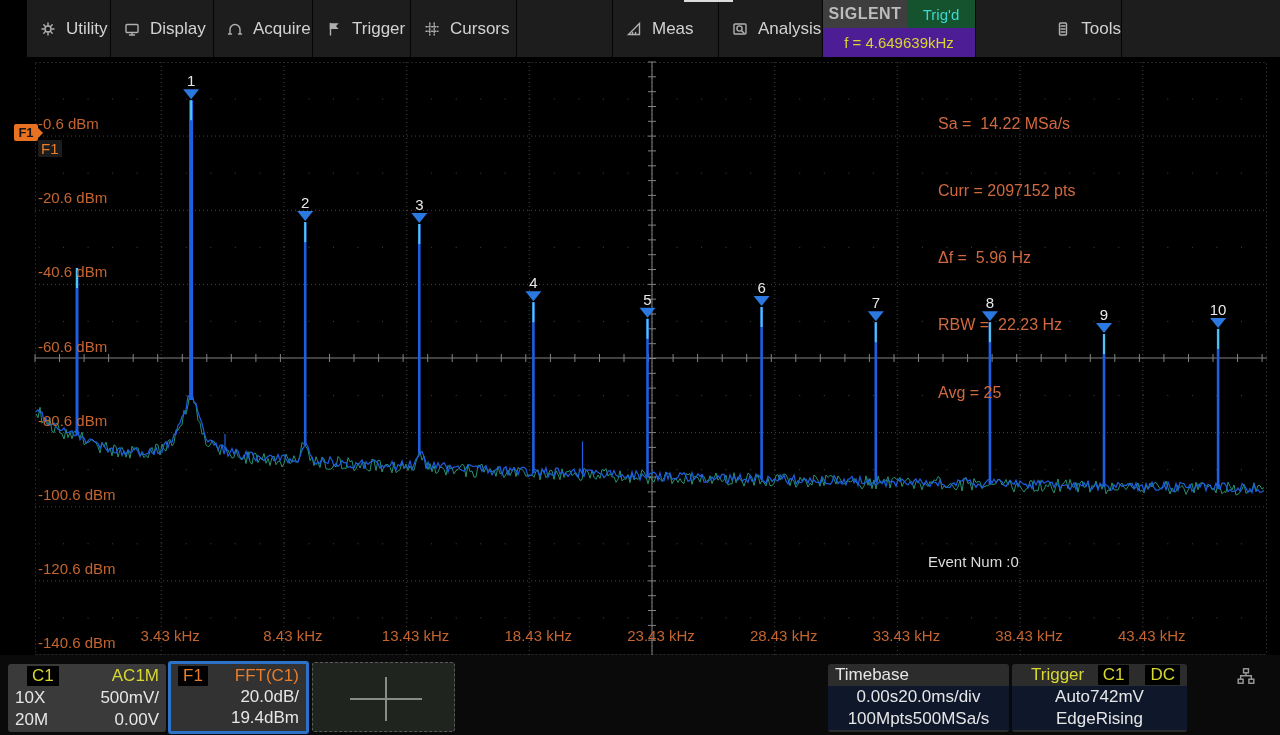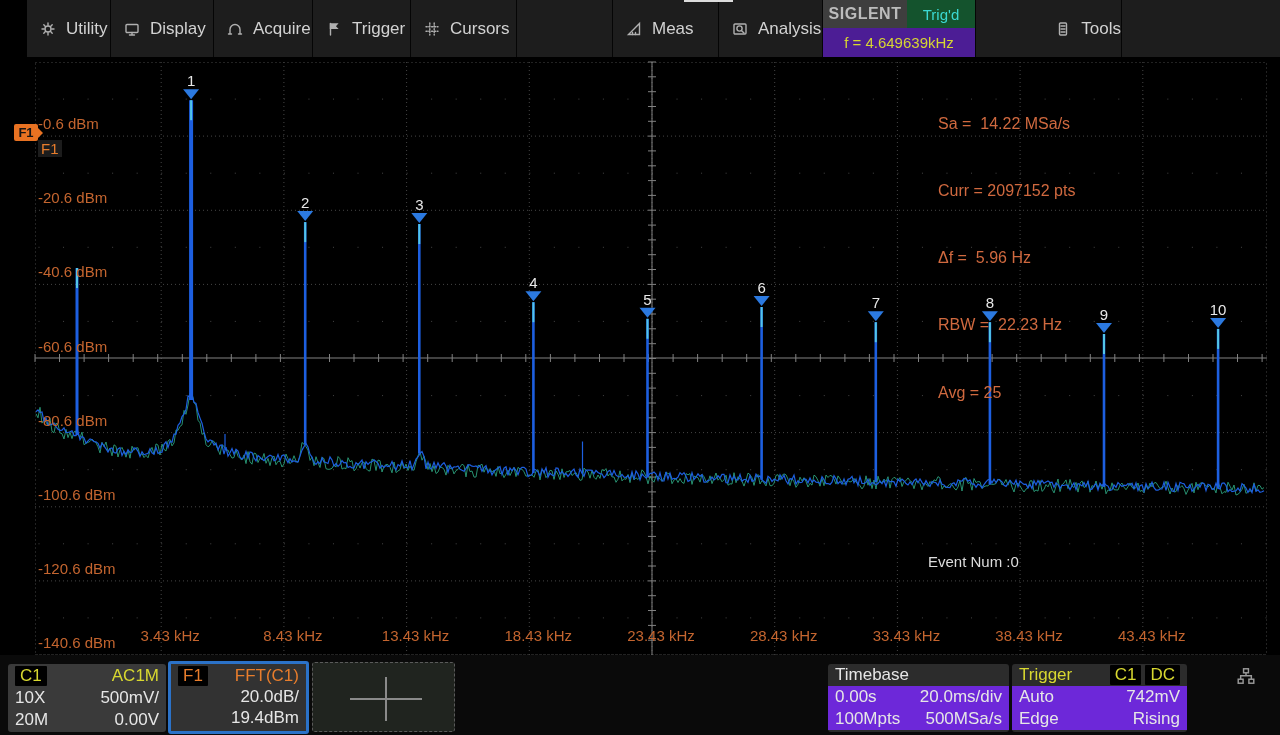--- a/index.html
+++ b/index.html
@@ -33,29 +33,29 @@
   #f1-tag{left:14px;top:124px;width:24px;height:17px;background:#e87222;color:#141414;
           font-size:13px;font-weight:bold;text-align:center;line-height:17px;border-radius:2px;cursor:pointer;}
   #f1-tag::after{content:"";position:absolute;left:24px;top:4px;border:5px solid transparent;border-left-color:#e87222;}
   #f1-sub{left:38px;top:140px;color:#e87d2c;font-size:15px;background:#1c1c1c;padding:0 3px;}
   
   #bottombar{position:absolute;left:0;right:0;bottom:0;height:80px;background:#0a0a0a;z-index:3;}
   .panel{position:absolute;box-sizing:border-box;border-radius:3px;font-size:17px;color:#e6e6e6;}
   .prow{display:flex;justify-content:space-between;align-items:center;height:22px;padding:0 7px;}
   .chip{background:#000;padding:0 5px;border-radius:1px;}
   #c1-panel{left:8px;top:9px;width:158px;height:68px;background:#3a3a3a;padding-top:1px;}
-  .yellow{color:#d8d830;}
+  .yellow{color:#d8d830;margin-left:12px;}
   #f1-panel{left:168px;top:6px;width:141px;height:73px;background:#323232;border:3px solid #2b72c8;padding-top:1px;}
   .orange{color:#e87d2c;}
   #f1-panel .prow{height:21px;}
   #add-box{left:312px;top:7px;width:143px;height:70px;border:1px dashed #5a5a5a;background:#20241f;cursor:pointer;}
   #add-box .h{position:absolute;left:37px;top:35px;width:72px;height:2px;background:#8a8a8a;}
   #add-box .v{position:absolute;left:72px;top:14px;width:2px;height:44px;background:#8a8a8a;}
   #tb-panel{left:828px;top:9px;width:181px;height:68px;background:#2c2c2c;}
-  #tb-panel .vals,#trig-panel .vals{background:#6d28d9;}
+  #tb-panel .vals,#trig-panel .vals{background:#0f172a;justify-content:center;}
   #trig-panel{left:1012px;top:9px;width:175px;height:68px;background:#2c2c2c;}
   .hgroup{display:flex;gap:4px;align-items:center;}
   #net-icon{position:absolute;left:1236px;top:11px;cursor:pointer;}
 </style>
 </head>
 <body>
 
 <div id="screen">
 
   <svg id="plot" width="1280" height="735" viewBox="0 0 1280 735">

